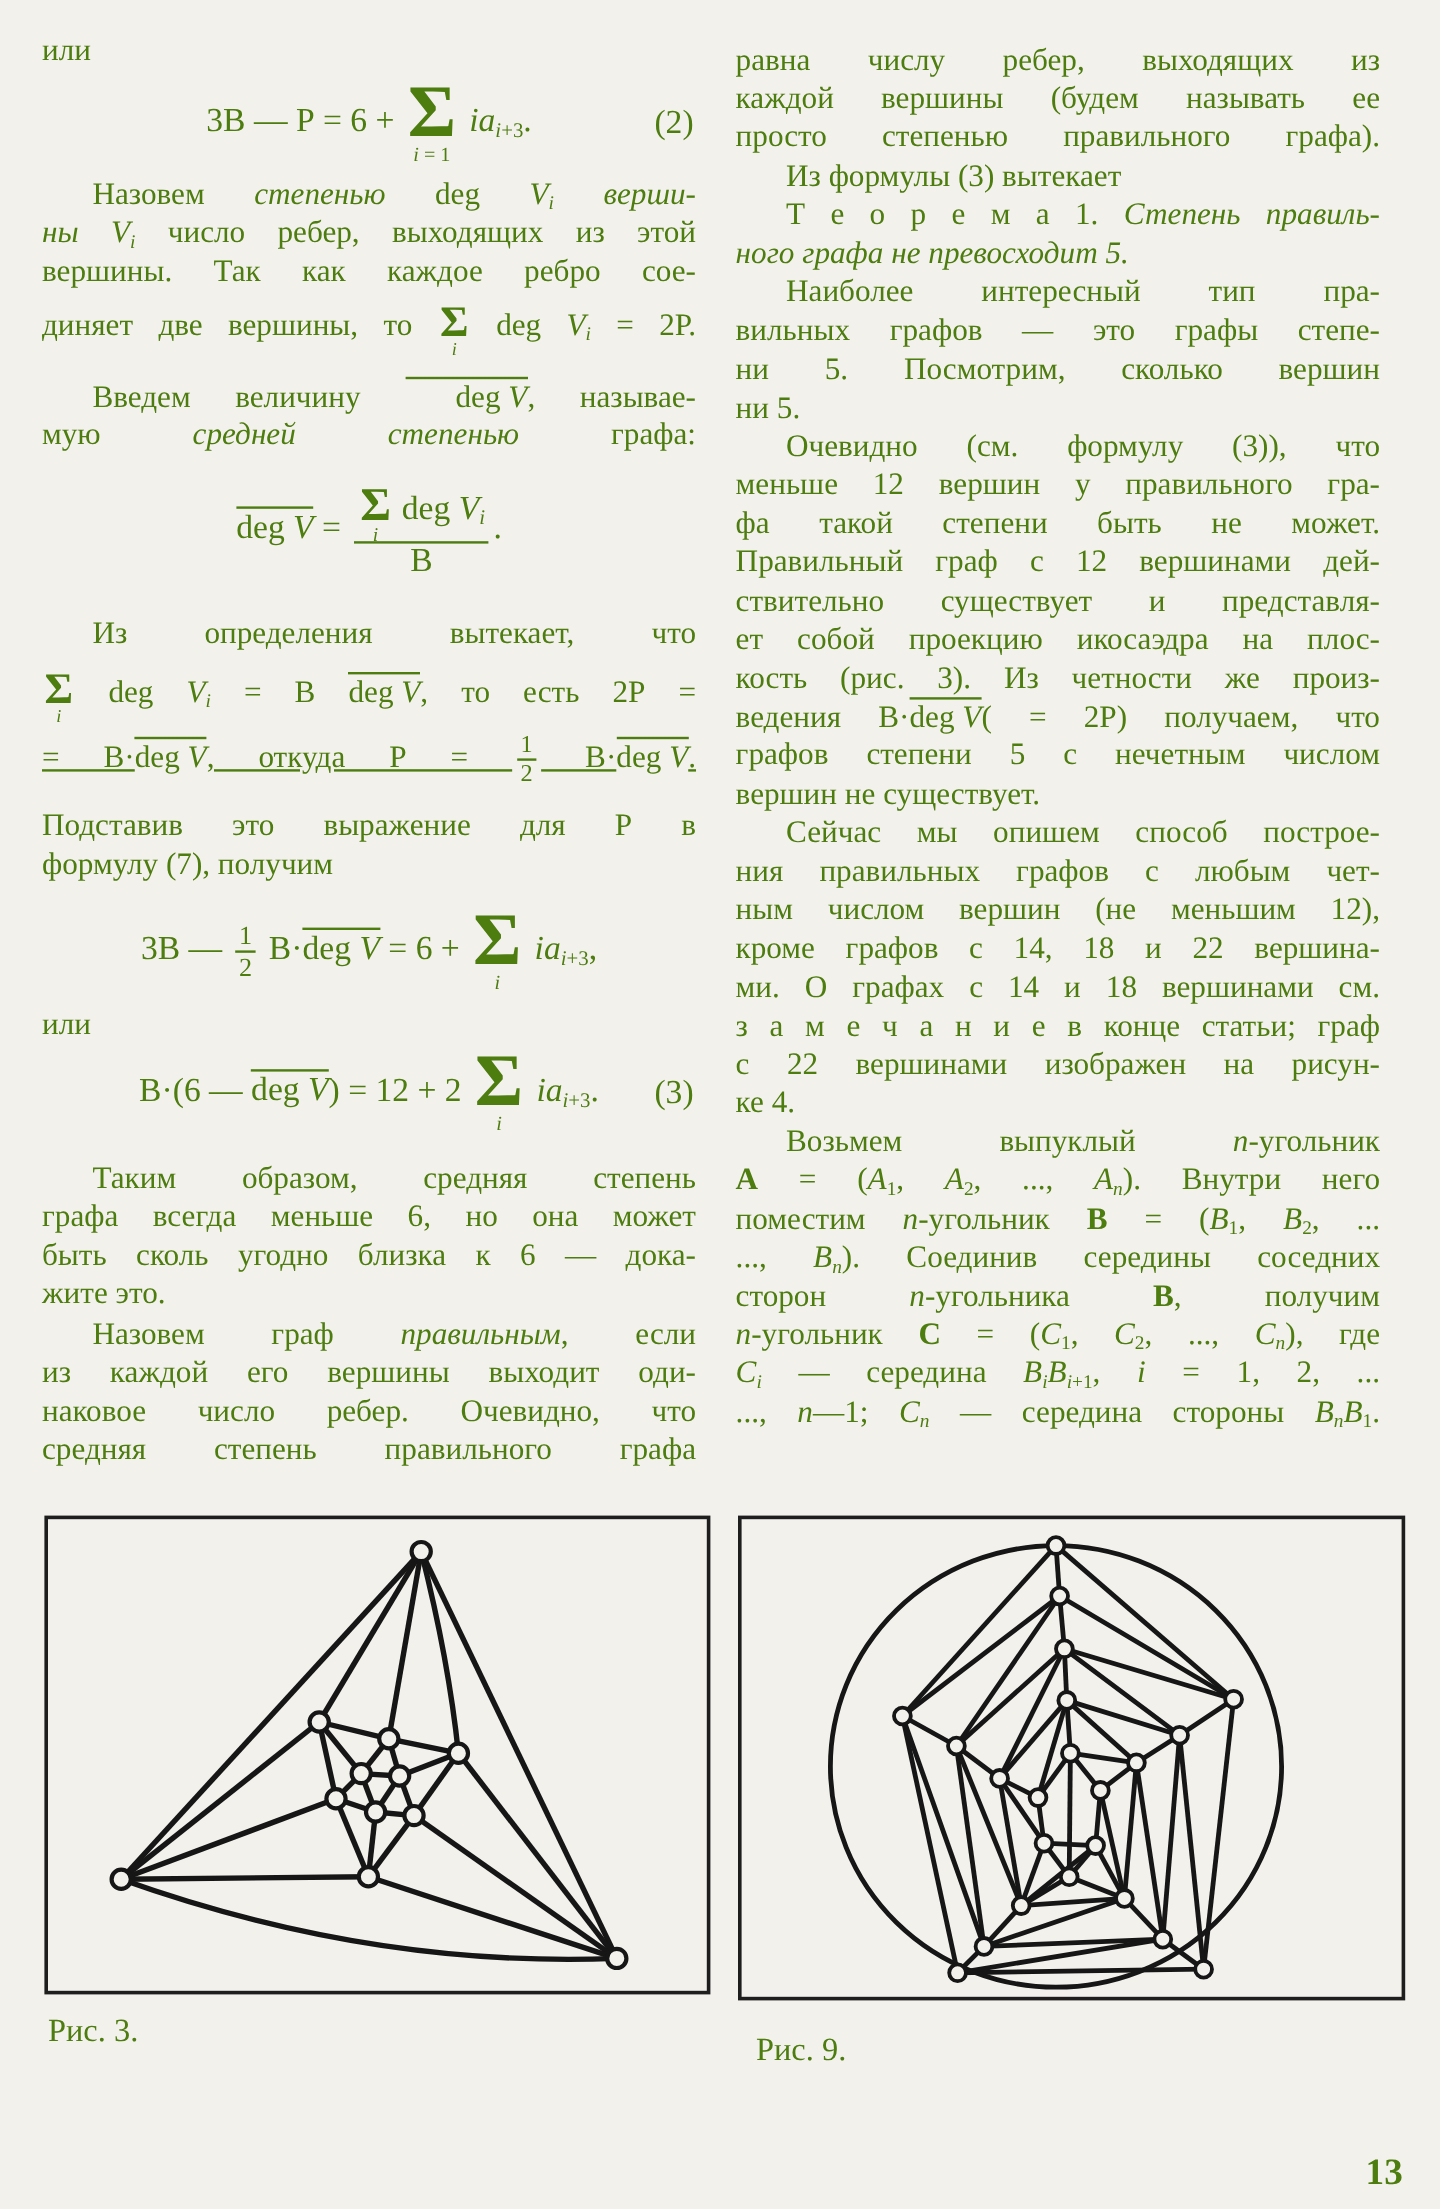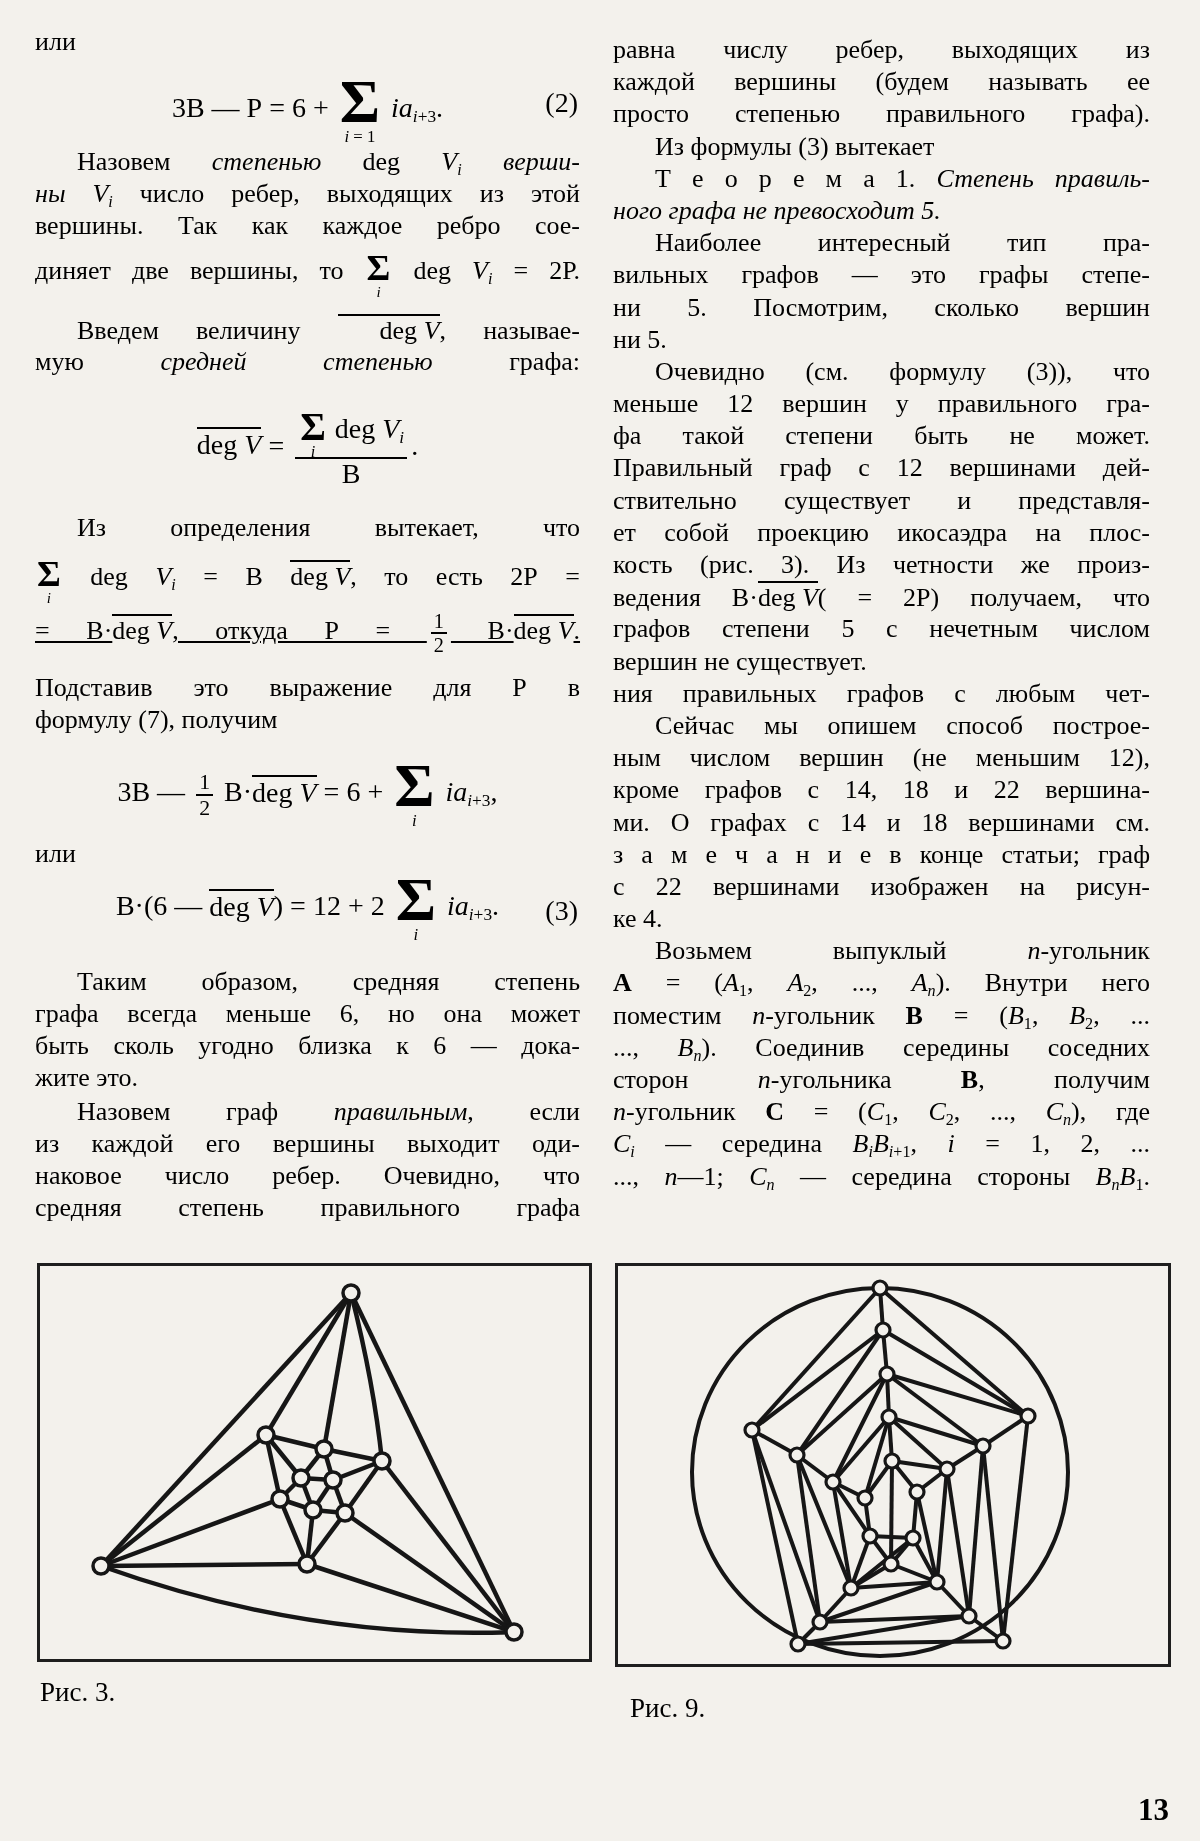--- a/index.html
+++ b/index.html
@@ -1,21 +1,21 @@
 <!DOCTYPE html>
 <html><head>
 <meta charset="utf-8">
 <style>
   html,body{margin:0;padding:0;}
   body{background:#d8d5cf;}
   .page{
     position:relative;
     width:1200px;height:1841px;
     background:#f3f1ec;
-    color:#000000;
+    color:#4d7c0f;
     font-family:"Liberation Serif","DejaVu Serif",serif;
     font-size:26px;
     overflow:hidden;
   }
   .col{position:absolute;}
   .col-left{left:35px;top:26px;width:545px;}
   .col-right{left:613px;top:34px;width:537px;}
   .tl{
     height:32px;line-height:32px;
     text-align:justify;text-align-last:justify;
@@ -31,21 +31,21 @@
   .isum{display:inline-flex;flex-direction:column;align-items:center;vertical-align:middle;line-height:0.9;transform:translateY(3px);margin:0 2px;}
   .isum .sg{font-size:1.4em;font-weight:700;line-height:0.9;}
   .isum .sl{font-size:0.58em;line-height:1;}
   .dsum{display:inline-flex;flex-direction:column;align-items:center;vertical-align:middle;line-height:0.85;margin:0 4px;}
   .dsum .sg{font-size:2.2em;font-weight:700;line-height:0.82;}
   .dsum .sl{font-size:0.6em;line-height:1.15;}
   .frac{display:inline-flex;flex-direction:column;align-items:center;vertical-align:middle;line-height:1.1;font-size:0.78em;margin:0 4px;}
   .frac .fn{border-bottom:2px solid currentColor;padding:0 3px;}
   .frac .fd{padding:0 3px;}
   .frac.bigfrac{font-size:1em;}
-  .dformula{position:relative;display:flex;align-items:flex-end;justify-content:center;font-size:28px;}
+  .dformula{position:relative;display:flex;align-items:center;justify-content:center;font-size:28px;}
   .dformula .flabel{position:absolute;right:2px;top:50%;transform:translateY(-50%);}
   .f2box{height:86px;margin-top:2px;}
   .favgbox{height:96px;margin-top:16px;}
   .f3abox{height:74px;margin-top:20px;}
   .f3bbox{height:66px;margin-top:8px;}
   .mt2{margin-top:2px;}.mt4{margin-top:4px;}.mt8{margin-top:8px;}
   .mt14{margin-top:14px;}.mt18{margin-top:18px;}.mt22{margin-top:22px;}
   .figbox{position:absolute;border:3px solid #1e1e1e;background:#f3f1ec;}
   .fig3{left:37px;top:1263px;width:549px;height:393px;}
   .fig4{left:615px;top:1263px;width:550px;height:398px;}
@@ -161,22 +161,22 @@
         <div class="tl ind">Очевидно (см. формулу (3)), что</div>
         <div class="tl">меньше 12 вершин у правильного гра-</div>
         <div class="tl">фа такой степени быть не может.</div>
         <div class="tl">Правильный граф с 12 вершинами дей-</div>
         <div class="tl">ствительно существует и представля-</div>
         <div class="tl">ет собой проекцию икосаэдра на плос-</div>
         <div class="tl">кость (рис. 3). Из четности же произ-</div>
         <div class="tl">ведения В·<span class="ov">deg <i>V</i></span>( = 2Р) получаем, что</div>
         <div class="tl">графов степени 5 с нечетным числом</div>
         <div class="tl nj">вершин не существует.</div>
+        <div class="tl ind">Сейчас мы опишем способ построе-</div>
         <div class="tl">ния правильных графов с любым чет-</div>
-        <div class="tl ind">Сейчас мы опишем способ построе-</div>
         <div class="tl">ным числом вершин (не меньшим 12),</div>
         <div class="tl">кроме графов с 14, 18 и 22 вершина-</div>
         <div class="tl">ми. О графах с 14 и 18 вершинами см.</div>
         <div class="tl">з а м е ч а н и е в конце статьи; граф</div>
         <div class="tl">с 22 вершинами изображен на рисун-</div>
         <div class="tl nj">ке 4.</div>
         <div class="tl ind">Возьмем выпуклый <i>n</i>-угольник</div>
         <div class="tl"><b>A</b> = (<i>A</i><sub>1</sub>, <i>A</i><sub>2</sub>, ..., <i>A</i><sub><i>n</i></sub>). Внутри него</div>
         <div class="tl">поместим <i>n</i>-угольник <b>B</b> = (<i>B</i><sub>1</sub>, <i>B</i><sub>2</sub>, ...</div>
         <div class="tl">..., <i>B</i><sub><i>n</i></sub>). Соединив середины соседних</div>

